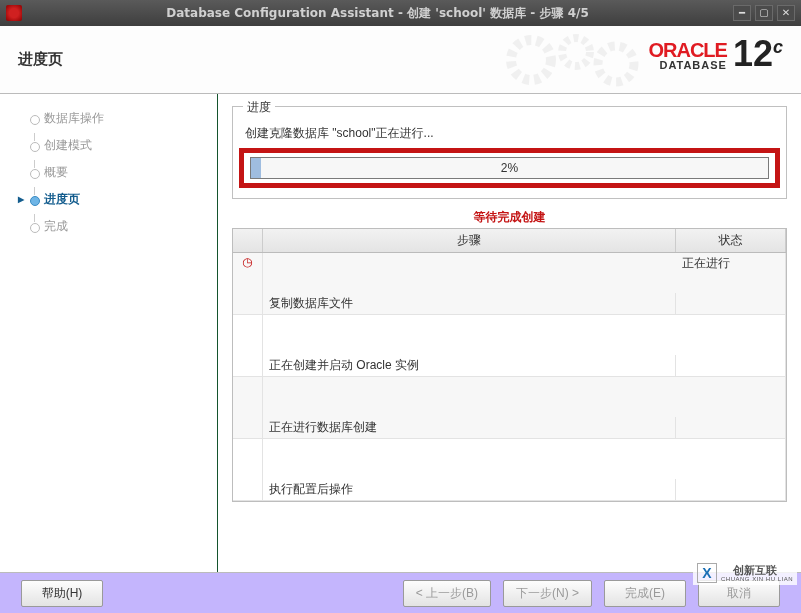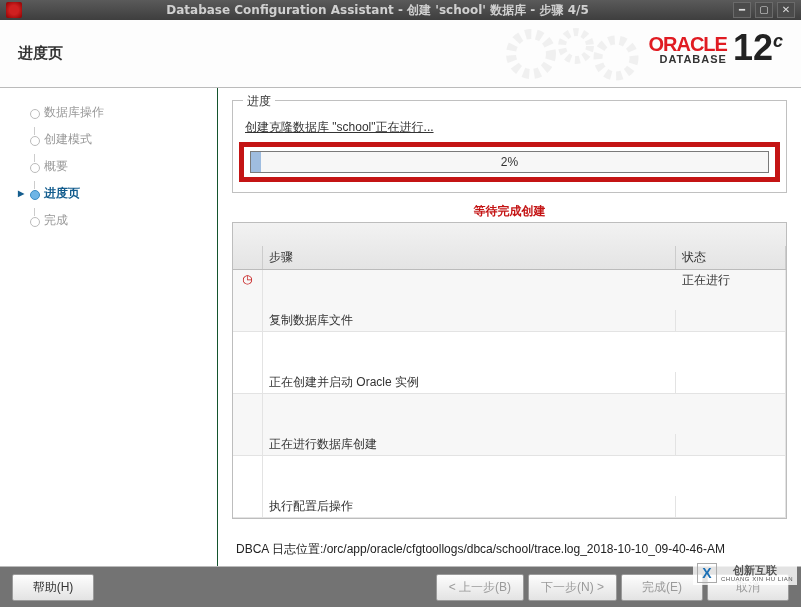--- a/index.html
+++ b/index.html
@@ -1,18 +1,18 @@
 <!DOCTYPE html>
 <html><head>
 <meta charset="utf-8">
 <style>
   * { box-sizing: border-box; margin: 0; padding: 0; }
   body { font-family: "Arial", "Microsoft YaHei", sans-serif; font-size: 12px; background: #fff; color: #333; width: 801px; height: 613px; overflow: hidden; position: relative; }
 
-  .titlebar { height: 20px; background: linear-gradient(#5a5a5a, #3e3e3e); color: #d0d0d0; display: flex; align-items: center; font-family: "DejaVu Sans", Arial, sans-serif; font-size: 12px; padding: 0 6px; }
+  .titlebar { height: 26px; background: linear-gradient(#5a5a5a, #3e3e3e); color: #d0d0d0; display: flex; align-items: center; font-family: "DejaVu Sans", Arial, sans-serif; font-size: 12px; padding: 0 6px; }
   .titlebar .title { flex: 1; text-align: center; font-weight: bold; }
   .titlebar .win-btn { width: 18px; height: 16px; display: inline-flex; align-items: center; justify-content: center; margin-left: 4px; border: 1px solid #6a6a6a; background: #4b4b4b; color: #ddd; font-size: 10px; line-height: 1; }
   .titlebar .app-icon { width: 16px; height: 16px; margin-right: 4px; background: radial-gradient(circle, #d02020 40%, #8b0000 100%); border-radius: 2px; }
 
   .header { height: 68px; border-bottom: 1px solid #bbb; display: flex; align-items: center; padding: 0 18px; background: #fdfdfd; position: relative; }
   .header .page-label { font-size: 15px; font-weight: bold; color: #333; }
   .header .right-art { position: absolute; right: 130px; top: 4px; opacity: 0.15; }
   .header .logo { position: absolute; right: 18px; top: 14px; text-align: right; }
   .header .logo .oracle-txt { font-family: Arial, sans-serif; font-weight: bold; font-size: 20px; color: #e01b22; letter-spacing: -1px; }
   .header .logo .db-txt { font-family: Arial, sans-serif; font-weight: bold; font-size: 11px; color: #333; letter-spacing: 1px; }
@@ -38,34 +38,34 @@
 
   .progress-wrap { border: 5px solid #c41414; background: #fff; padding: 4px 6px; margin: 2px -4px 0 -4px; }
   .progress-outer { border: 1px solid #7a7a7a; height: 22px; position: relative; background: #f7f7f7; }
   .progress-fill { position: absolute; left: 0; top: 0; bottom: 0; background: #9fbde0; }
   .progress-label { position: absolute; top: 50%; left: 50%; transform: translate(-50%, -50%); font-size: 12px; }
 
   .annot { text-align: center; color: #c41414; font-weight: bold; font-size: 12px; margin: 10px 0 2px 0; }
 
   .table-box { border: 1px solid #bdbdbd; }
   .thead { display: flex; background: linear-gradient(#f2f2f2, #e4e4e4); border-bottom: 1px solid #bbb; }
-  .thead .th { padding: 3px 6px; font-size: 12px; border-right: 1px solid #ccc; margin-top: 23px; }
+  .thead .th { padding: 3px 6px; font-size: 12px; text-align: center; border-right: 1px solid #ccc; }
   .th-icon { width: 30px; }
   .th-step { flex: 1; }
   .th-state { width: 110px; border-right: none; }
   .trow { display: flex; border-bottom: 1px solid #e3e3e3; font-size: 12px; }
   .trow .td { padding: 2px 6px; border-right: 1px solid #e3e3e3; }
   .trow:nth-child(even) { background: #f7f7f7; }
   .td-icon { width: 30px; text-align: center; color: #c41414; }
   .td-step { flex: 1; margin-top: 40px; }
   .td-state { width: 110px; border-right: none; }
 
   .logpath { font-size: 12px; color: #222; margin-top: 12px; padding-left: 4px; }
 
-  .footer { height: 41px; border-top: 1px solid #bbb; background: #737373; display: flex; align-items: center; padding: 0 12px; gap: 4px; }
+  .footer { height: 41px; border-top: 1px solid #bbb; background: #c4b5fd; display: flex; align-items: center; padding: 0 21px; gap: 12px; }
   .footer .spacer { flex: 1; }
   .btn { min-width: 82px; padding: 4px 12px; font-size: 12px; border: 1px solid #9a9a9a; background: linear-gradient(#fdfdfd, #e3e3e3); border-radius: 2px; text-align: center; }
   .btn.disabled { color: #9a9a9a; }
 
   .watermark { position: absolute; right: 4px; bottom: 28px; font-size: 10px; color: #555; display: flex; align-items: center; gap: 4px; background: rgba(255,255,255,0.8); padding: 2px 4px; }
   .watermark .wm-icon { width: 20px; height: 20px; border: 1px solid #aaa; display: inline-flex; align-items: center; justify-content: center; font-weight: bold; color: #1a6fb5; font-size: 14px; }
 
   .gears { pointer-events: none; }
 </style>
 </head>
@@ -113,21 +113,21 @@
     <div class="step-item active">
       <span class="chev">▶</span>
       <span>进度页</span>
     </div>
     <div class="step-item">
       <span>完成</span>
     </div>
   </div>
 
   <div class="main">
-    <div class="groupbox" style="flex:0 0 auto;text-decoration:underline;">
+    <div class="groupbox" style="flex:0 0 auto;">
       <span class="legend">进度</span>
       <div class="statusline">创建克隆数据库 "school"正在进行...</div>
       <div class="progress-wrap">
         <div class="progress-outer">
           <div class="progress-fill" style="width:2%;"></div>
           <span class="progress-label">2%</span>
         </div>
       </div>
     </div>
 
@@ -155,21 +155,20 @@
         <div class="td td-state"></div>
       </div>
       <div class="trow">
         <div class="td td-icon"></div>
         <div class="td td-step">执行配置后操作</div>
         <div class="td td-state"></div>
       </div>
     </div>
 
     <div style="flex:1"></div>
-    <div class="logpath">DBCA 日志位置:/orc/app/oracle/cfgtoollogs/dbca/school/trace.log_2018-10-10_09-40-46-AM</div>
   </div>
 </div>
 
 <div class="footer">
   <div class="btn">帮助(H)</div>
   <div class="spacer"></div>
   <div class="btn disabled">&lt; 上一步(B)</div>
   <div class="btn disabled">下一步(N) &gt;</div>
   <div class="btn disabled">完成(E)</div>
   <div class="btn disabled">取消</div>

